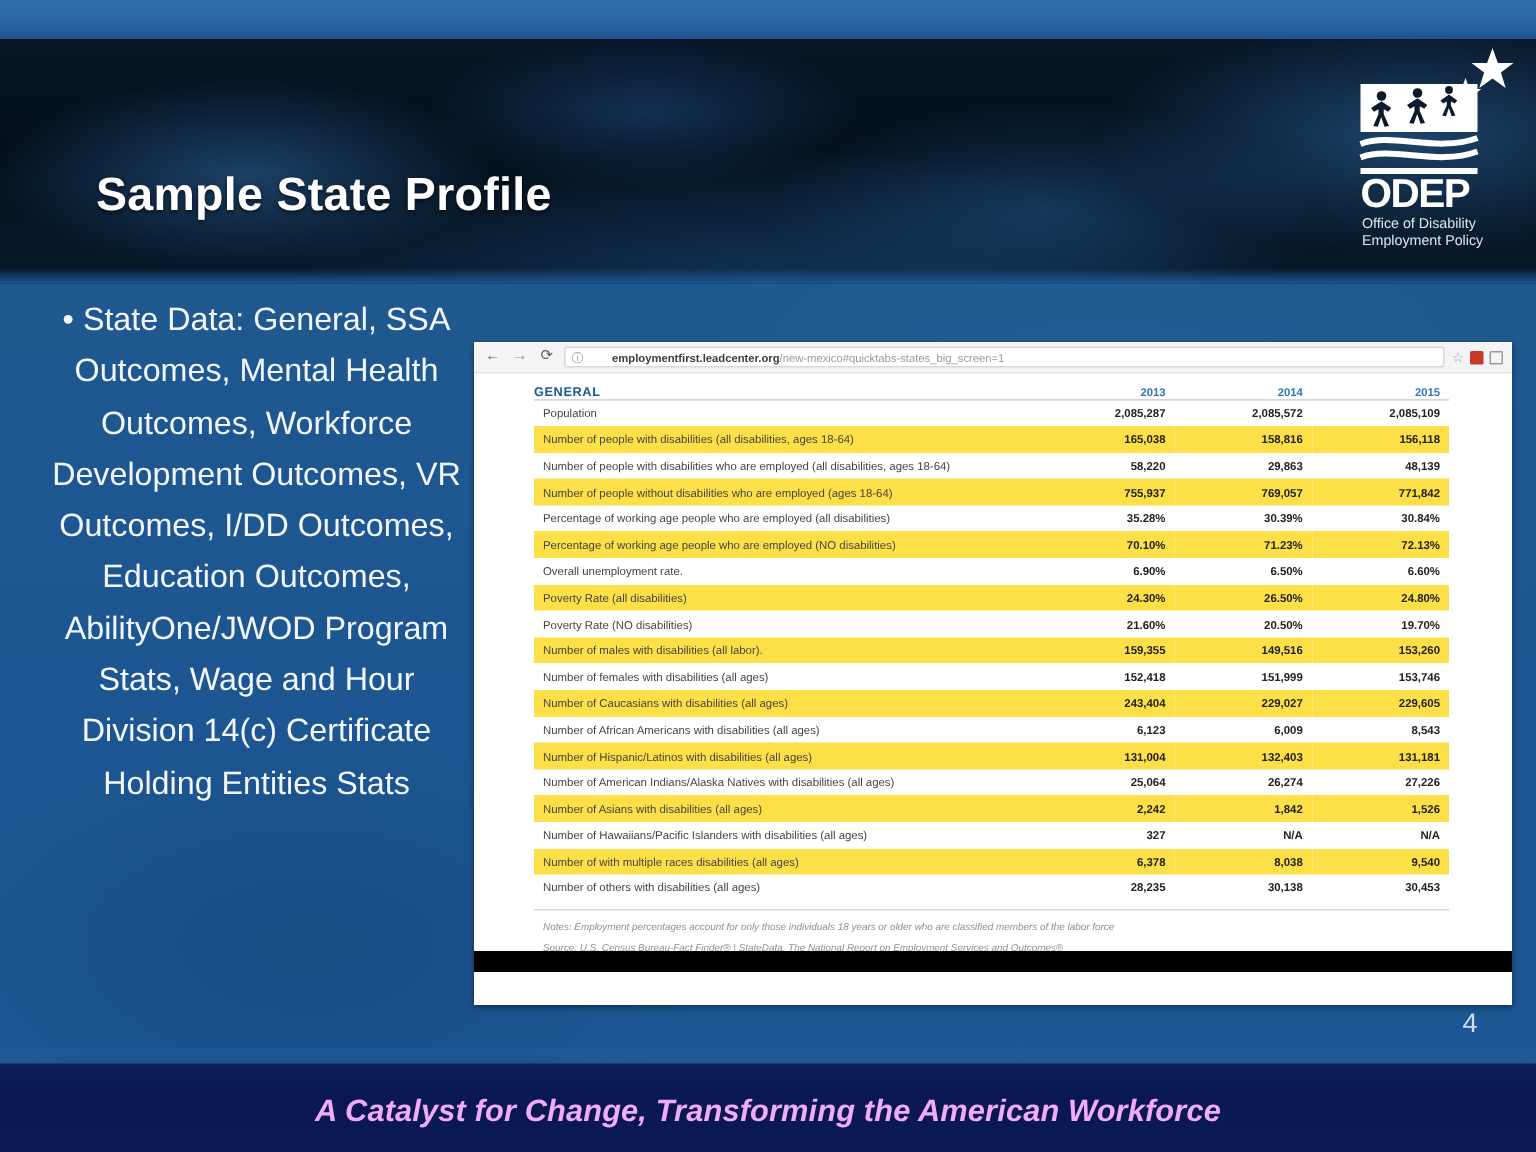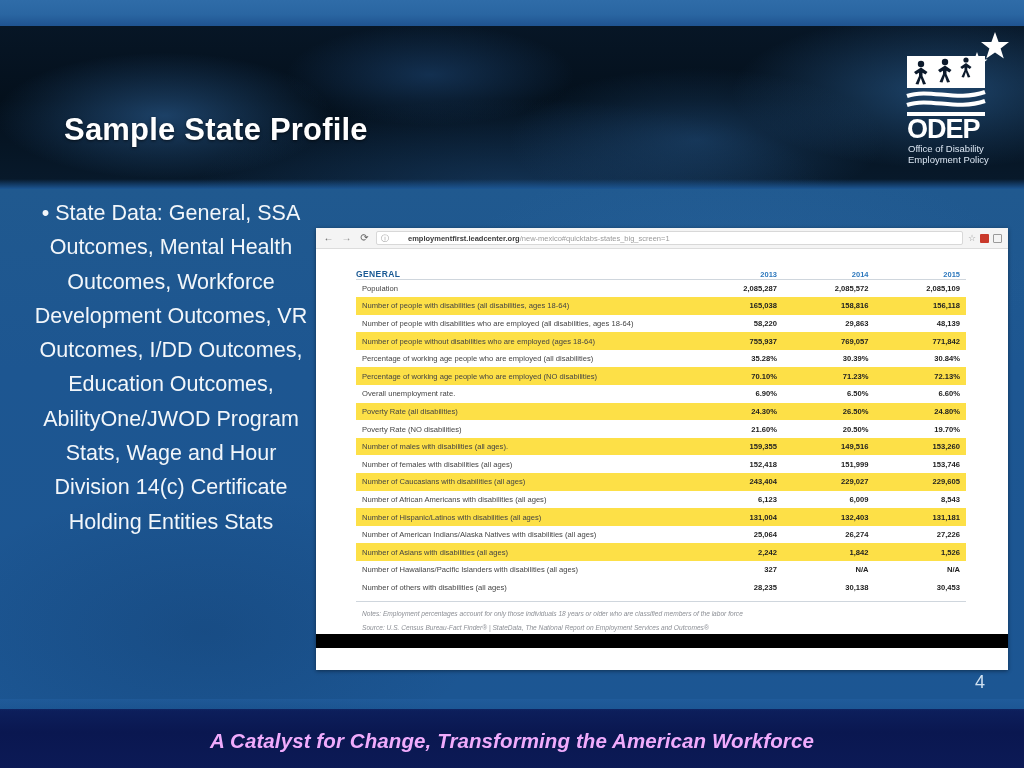--- a/index.html
+++ b/index.html
@@ -93,21 +93,21 @@
   }
   .info-ico { font-size:8px; color:#9a9a9a; }
   .url { font-size:7.5px; white-space:nowrap; color:#9a9a9a;margin-left:16px; }
   .url b { color:#3c3c3c; font-weight:bold; }
   .chrome-right { display:flex; align-items:center; gap:4px; }
   .star-ico { font-size:9px; color:#a0a0a0; }
   .ext-ico { width:9px; height:9px; background:#c9392b; border-radius:1px; }
   .menu-ico { width:9px; height:9px; border:1px solid #9a9a9a; border-radius:1px; }
 
   .shot-page { background:#fff; height:399px; padding:7px 0 0 0; position:relative; overflow:hidden; }
-  .tbl-wrap { margin:13px 42px 0 40px; }
+  .tbl-wrap { margin:0 42px 0 40px; }
 
   table.data { width:100%; border-collapse:collapse; table-layout:fixed; }
   table.data th, table.data td { padding:0; }
   .sec-head td {
     color:#1b5a94; font-weight:bold; font-size:8.5px; letter-spacing:.4px;
     padding:1px 0 4px 6px; border-bottom:1px solid #cfd6dd;
   }
   .sec-head td.yr { text-align:right; padding-right:6px; color:#2d78bd; font-size:7.5px; letter-spacing:0; }
   tbody tr { height:17.6px; }
   tbody tr.alt { background:#fde047; }
@@ -262,21 +262,21 @@
                 <td class="val">26.50%</td>
                 <td class="val">24.80%</td>
               </tr>
               <tr>
                 <td class="lbl">Poverty Rate (NO disabilities)</td>
                 <td class="val">21.60%</td>
                 <td class="val">20.50%</td>
                 <td class="val">19.70%</td>
               </tr>
               <tr class="alt">
-                <td class="lbl">Number of males with disabilities (all ages).</td>
+                <td class="lbl">Number of males with disabilities (all labor).</td>
                 <td class="val">159,355</td>
                 <td class="val">149,516</td>
                 <td class="val">153,260</td>
               </tr>
               <tr>
                 <td class="lbl">Number of females with disabilities (all ages)</td>
                 <td class="val">152,418</td>
                 <td class="val">151,999</td>
                 <td class="val">153,746</td>
               </tr>
@@ -308,20 +308,26 @@
                 <td class="lbl">Number of Asians with disabilities (all ages)</td>
                 <td class="val">2,242</td>
                 <td class="val">1,842</td>
                 <td class="val">1,526</td>
               </tr>
               <tr>
                 <td class="lbl">Number of Hawaiians/Pacific Islanders with disabilities (all ages)</td>
                 <td class="val">327</td>
                 <td class="val">N/A</td>
                 <td class="val">N/A</td>
+              </tr>
+              <tr class="alt">
+                <td class="lbl">Number of with multiple races disabilities (all ages)</td>
+                <td class="val">6,378</td>
+                <td class="val">8,038</td>
+                <td class="val">9,540</td>
               </tr>
               <tr>
                 <td class="lbl">Number of others with disabilities (all ages)</td>
                 <td class="val">28,235</td>
                 <td class="val">30,138</td>
                 <td class="val">30,453</td>
               </tr>
             </tbody>
         </table>
       </div>

